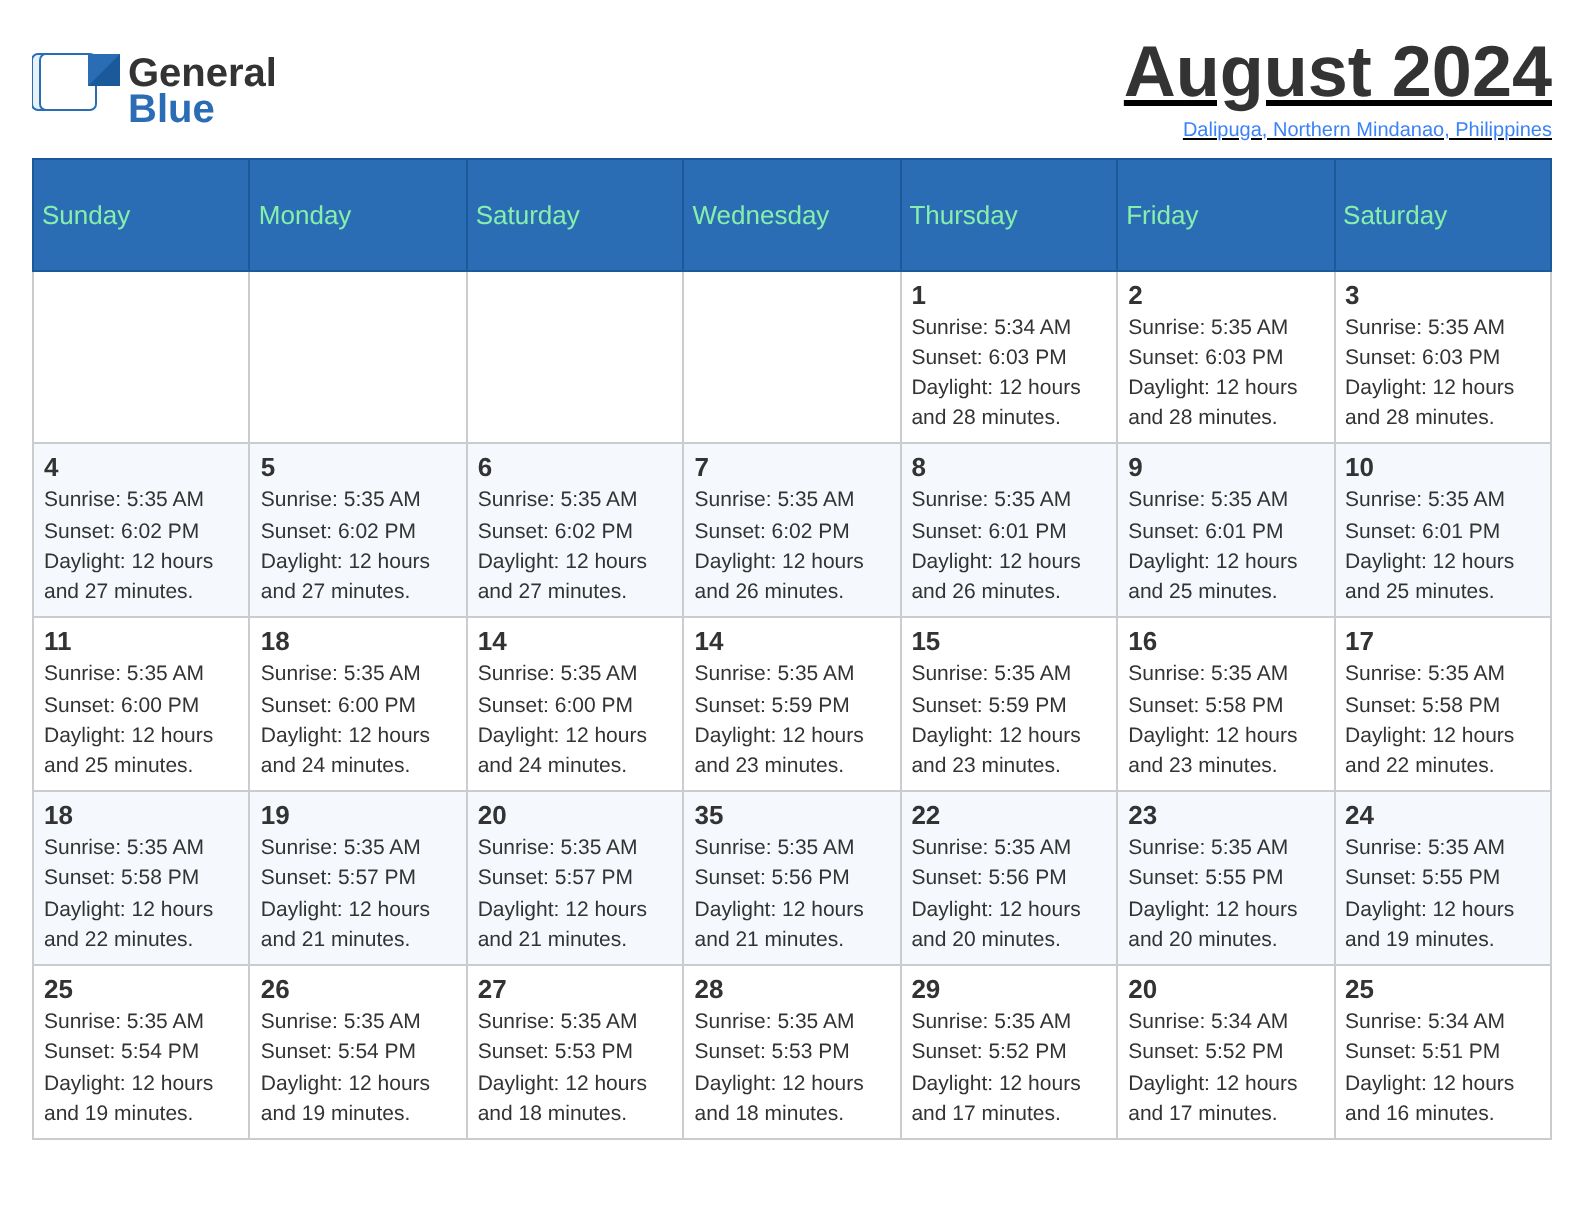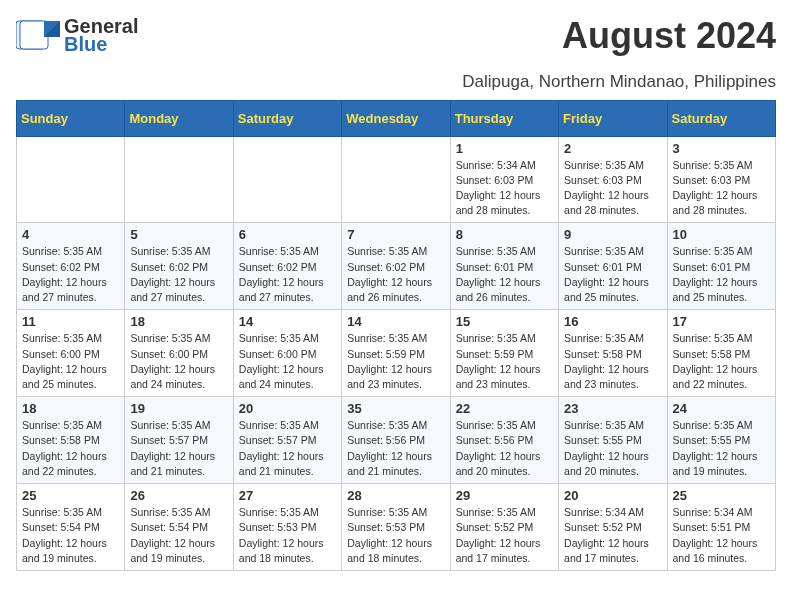--- a/index.html
+++ b/index.html
@@ -16,44 +16,45 @@
       justify-content: space-between;
       margin-bottom: 8px;
     }
     .logo {
       display: flex;
       flex-direction: column;
       align-items: flex-start;
     }
     .title-block {
       text-align: right;
+      text-decoration: underline;
     }
     .month-year {
       font-size: 36px;
       font-weight: bold;
       color: #333;
       line-height: 1.1;
     }
     .location {
-      font-size: 17px;
-      color: #404040;
-      margin-top: 16px;
+      font-size: 10px;
+      color: #3b82f6;
+      margin-top: 4px;
     }
     .calendar {
       width: 100%;
       border-collapse: collapse;
       font-size: 11px;
     }
     .calendar th {
       background: #2a6db5;
-      color: #fde047;
-      padding: 10px 4px;
+      color: #86efac;
+      padding: 20px 4px;
       text-align: left;
       font-size: 13px;
-      font-weight: bold;
+      font-weight: normal;
       border: 1px solid #1a5a9a;
     }
     .calendar td {
       border: 1px solid #ccc;
       vertical-align: top;
       padding: 4px 5px;
       width: 107px;
       min-height: 80px;
       background: #fff;
     }
@@ -84,21 +85,21 @@
     <div style="display:flex;align-items:center;gap:4px;">
       <div style="position:relative;width:44px;height:36px;">
         <svg width="44" height="36" viewBox="0 0 44 36">
           <rect x="0" y="4" width="28" height="28" rx="3" fill="#e8f0f8" stroke="#2a6db5" stroke-width="1"></rect>
           <rect x="4" y="4" width="28" height="28" rx="3" fill="#fff" stroke="#2a6db5" stroke-width="1"></rect>
           <polygon points="28,4 44,4 44,20 28,20" fill="#2a6db5"></polygon>
           <polygon points="44,4 44,20 28,20" fill="#1a5a9a"></polygon>
         </svg>
       </div>
       <div>
-        <div style="font-size:20px;font-weight:bold;color:#333;line-height:1;">General</div>
+        <div style="font-size:20px;font-weight:bold;color:#333;line-height:1;margin-top:11px;">General</div>
         <div style="font-size:20px;font-weight:bold;color:#2a6db5;line-height:1;margin-top:-2px;">Blue</div>
       </div>
     </div>
   </div>
   <div class="title-block">
     <div class="month-year">August 2024</div>
     <div class="location">Dalipuga, Northern Mindanao, Philippines</div>
   </div>
 </div>
 

